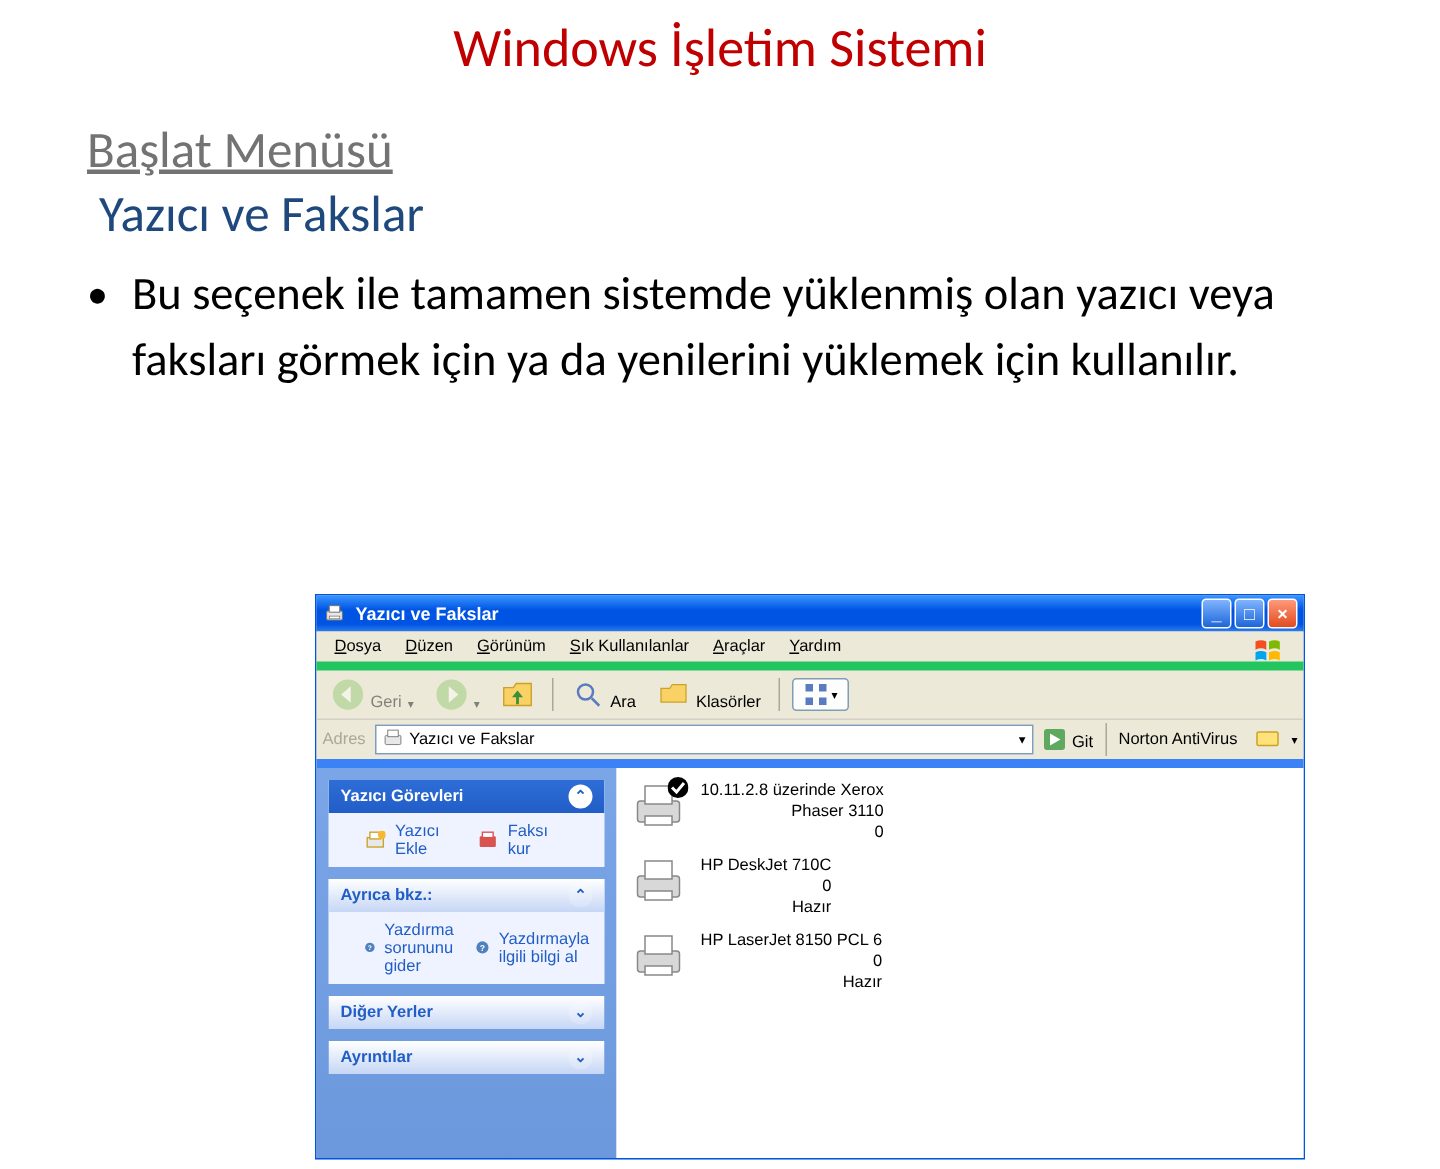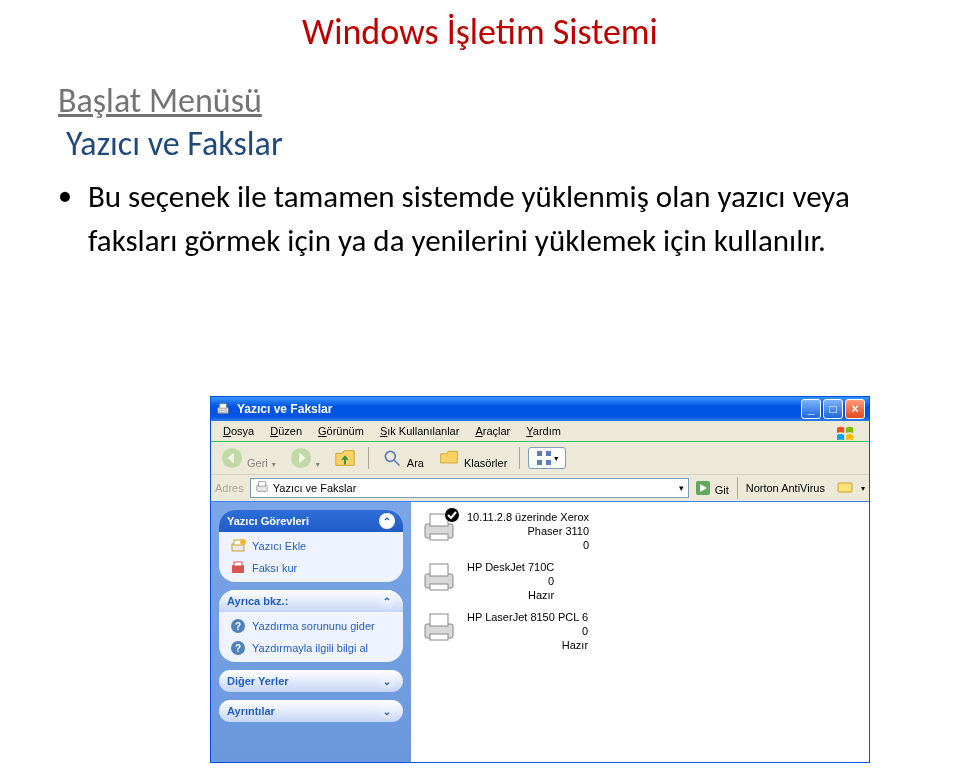--- a/index.html
+++ b/index.html
@@ -54,45 +54,45 @@
     display: flex; align-items: center; color:#fff; padding: 0 4px;
   }
   .tb-icon { width: 16px; height: 16px; margin-right: 6px; display:flex;align-items:center;justify-content:center; }
   .tb-icon svg { width: 14px; height:14px; }
   .tb-title { flex:1; font-weight: bold; font-size: 12px; }
   .tb-btns { display:flex; gap:2px; }
   .tb-btn { width: 20px; height:20px; border:1px solid #fff; border-radius:3px;
             display:flex;align-items:center;justify-content:center;color:#fff;font-weight:bold;
             background: linear-gradient(#7fb4ff,#1e66d9); font-size:12px;}
   .tb-btn.close { background: linear-gradient(#ff9a7a,#e24b1f); }
-  .menubar { background:#ece9d8; border-bottom:1px solid #22c55e; display:flex; padding:2px 4px; gap:0; position:relative;}
+  .menubar { background:#ece9d8; border-bottom:6px solid #22c55e; display:flex; padding:2px 4px; gap:0; position:relative;}
   .menubar span { padding:2px 8px; }
   .menubar span:first-letter { text-decoration: underline; }
   .winlogo { position:absolute; right:4px; top:2px; }
   .winlogo svg { width:22px;height:18px;}
   .toolbar { background:#ece9d8; border-bottom:1px solid #d4d0c8; display:flex;align-items:center;padding:3px 6px; gap:6px;}
   .tbtn { display:flex;align-items:flex-end;gap:4px;padding:2px 4px;border-radius:3px;}
   .tbtn.disabled { opacity:.45; }
   .ticon { width:22px;height:22px;display:flex;align-items:center;justify-content:center;}
   .sep { width:1px;height:22px;background:#aca899;margin:0 2px;}
-  .addr { background:#ece9d8;border-bottom:1px solid #3b82f6;display:flex;align-items:center;padding:2px 4px;gap:6px;}
+  .addr { background:#ece9d8;border-bottom:6px solid #3b82f6;display:flex;align-items:center;padding:2px 4px;gap:6px;}
   .addr-label { color:#aca899; }
   .addr-field { flex:1;background:#fff;border:1px solid #7f9db9;height:20px;display:flex;align-items:center;padding:0 4px;gap:4px;}
   .addr-field .drop { margin-left:auto;color:#000;font-size:9px;}
   .go { display:flex;align-items:flex-end;gap:4px;}
   .content { display:flex; min-height: 260px; }
   .sidebar { width: 200px; background: linear-gradient(#7aa6e8,#6b98dc); padding:8px; display:flex;flex-direction:column;gap:8px;}
-  .panel { background:#eff3ff;border:0;border-radius:16px;overflow:hidden;}
+  .panel { background:#eff3ff;border:0;border-radius:0;overflow:hidden;}
   .panel-hdr { background:linear-gradient(#fff,#c6d6f5);height:22px;display:flex;align-items:center;
                padding:0 8px; color:#215dc6; font-weight:bold; font-size:11px;}
   .panel-hdr.dark { background:linear-gradient(#2e6dd7,#215dc6); color:#fff;}
   .panel-hdr .chev { margin-left:auto;width:16px;height:16px;border-radius:50%;background:#fff3;
                      color:#215dc6;display:flex;align-items:center;justify-content:center;font-size:10px;}
   .panel-hdr.dark .chev { background:#fff;color:#215dc6;}
-  .panel-body { padding:6px 11px; display:flex;flex-direction:column;gap:6px;}
+  .panel-body { padding:6px 24px; display:flex;flex-direction:row;gap:6px;}
   .panel-item { display:flex;align-items:center;gap:6px;color:#215dc6; }
   .panel-item .picon { width:16px;height:16px;display:flex;align-items:center;justify-content:center;}
   .main { flex:1;background:#fff;padding:6px 10px;display:flex;flex-direction:column;gap:4px;}
   .printer { display:flex;align-items:flex-start;gap:10px;padding:2px 0;}
   .printer .picon { width:36px;height:36px;display:flex;align-items:flex-end;justify-content:center;position:relative;}
   .printer .ptxt { display:flex;flex-direction:column;line-height:14px;align-items:flex-end;}
   .printer .pname { color:#000; }
   .printer .psub { color:#000; font-size:11px;}
   .check { position:absolute;right:-2px;top:-2px;width:14px;height:14px;}
   .viewbtn { border:1px solid #7f9db9;border-radius:3px;width:38px;height:22px;background:#fdfdfb;

